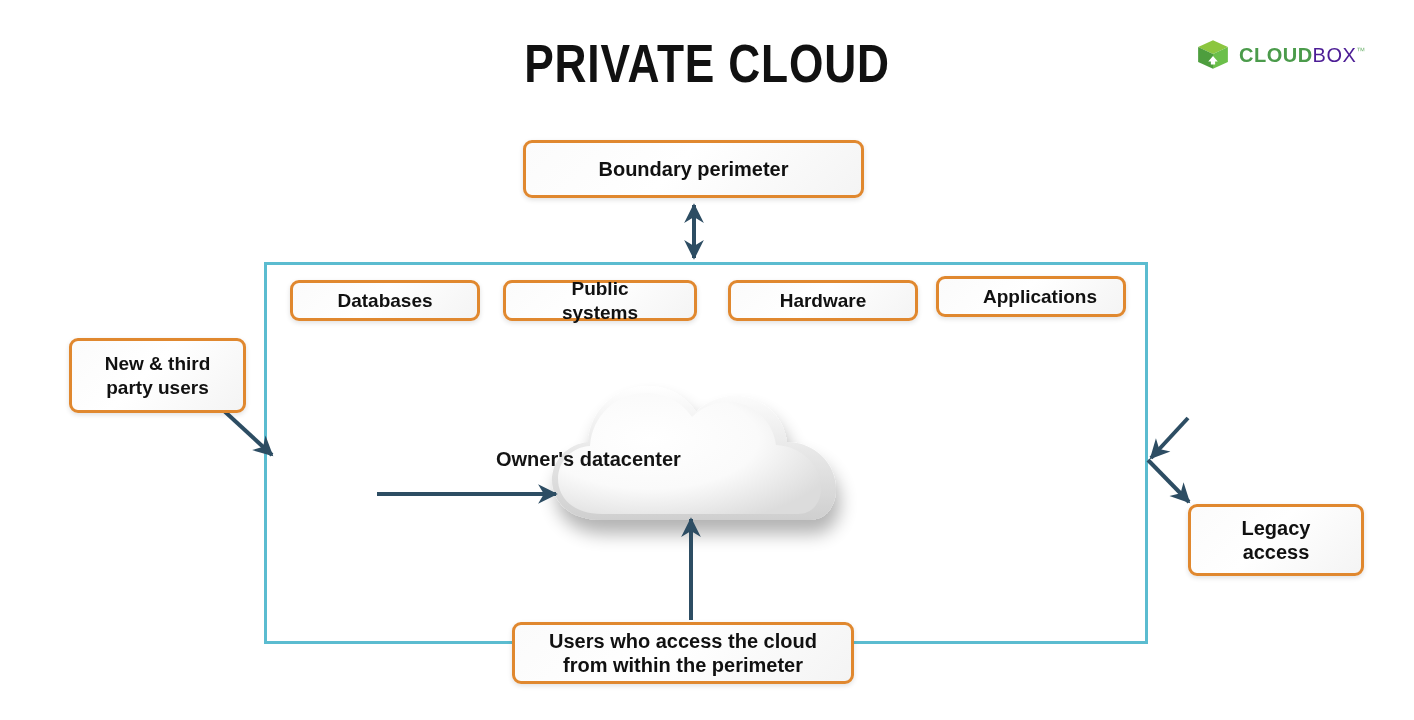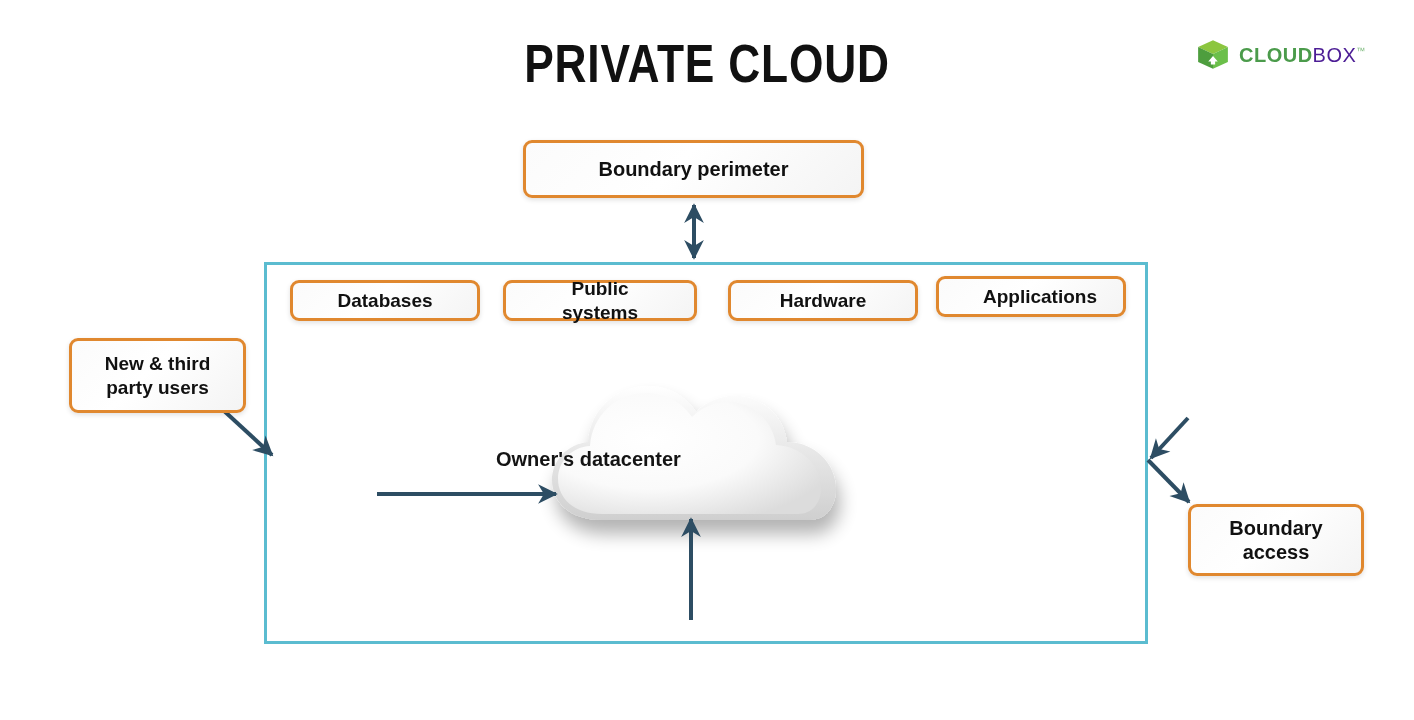--- a/index.html
+++ b/index.html
@@ -235,19 +235,25 @@
     <span>
       <span>New &amp; third</span><br>
       <span>party users</span>
     </span>
   </div>
 
 
 
   <div class="obox" id="box-blocked">
     <span>
-      <span>Boundary</span><br>
+      <span>Legacy</span><br>
       <span>access</span>
     </span>
   </div>
 
+  <div class="obox" id="box-within">
+    <span>
+      <span>Users who access the cloud</span><br>
+      <span>from within the perimeter</span>
+    </span>
+  </div>
 
 </div>
 
 </body></html>

